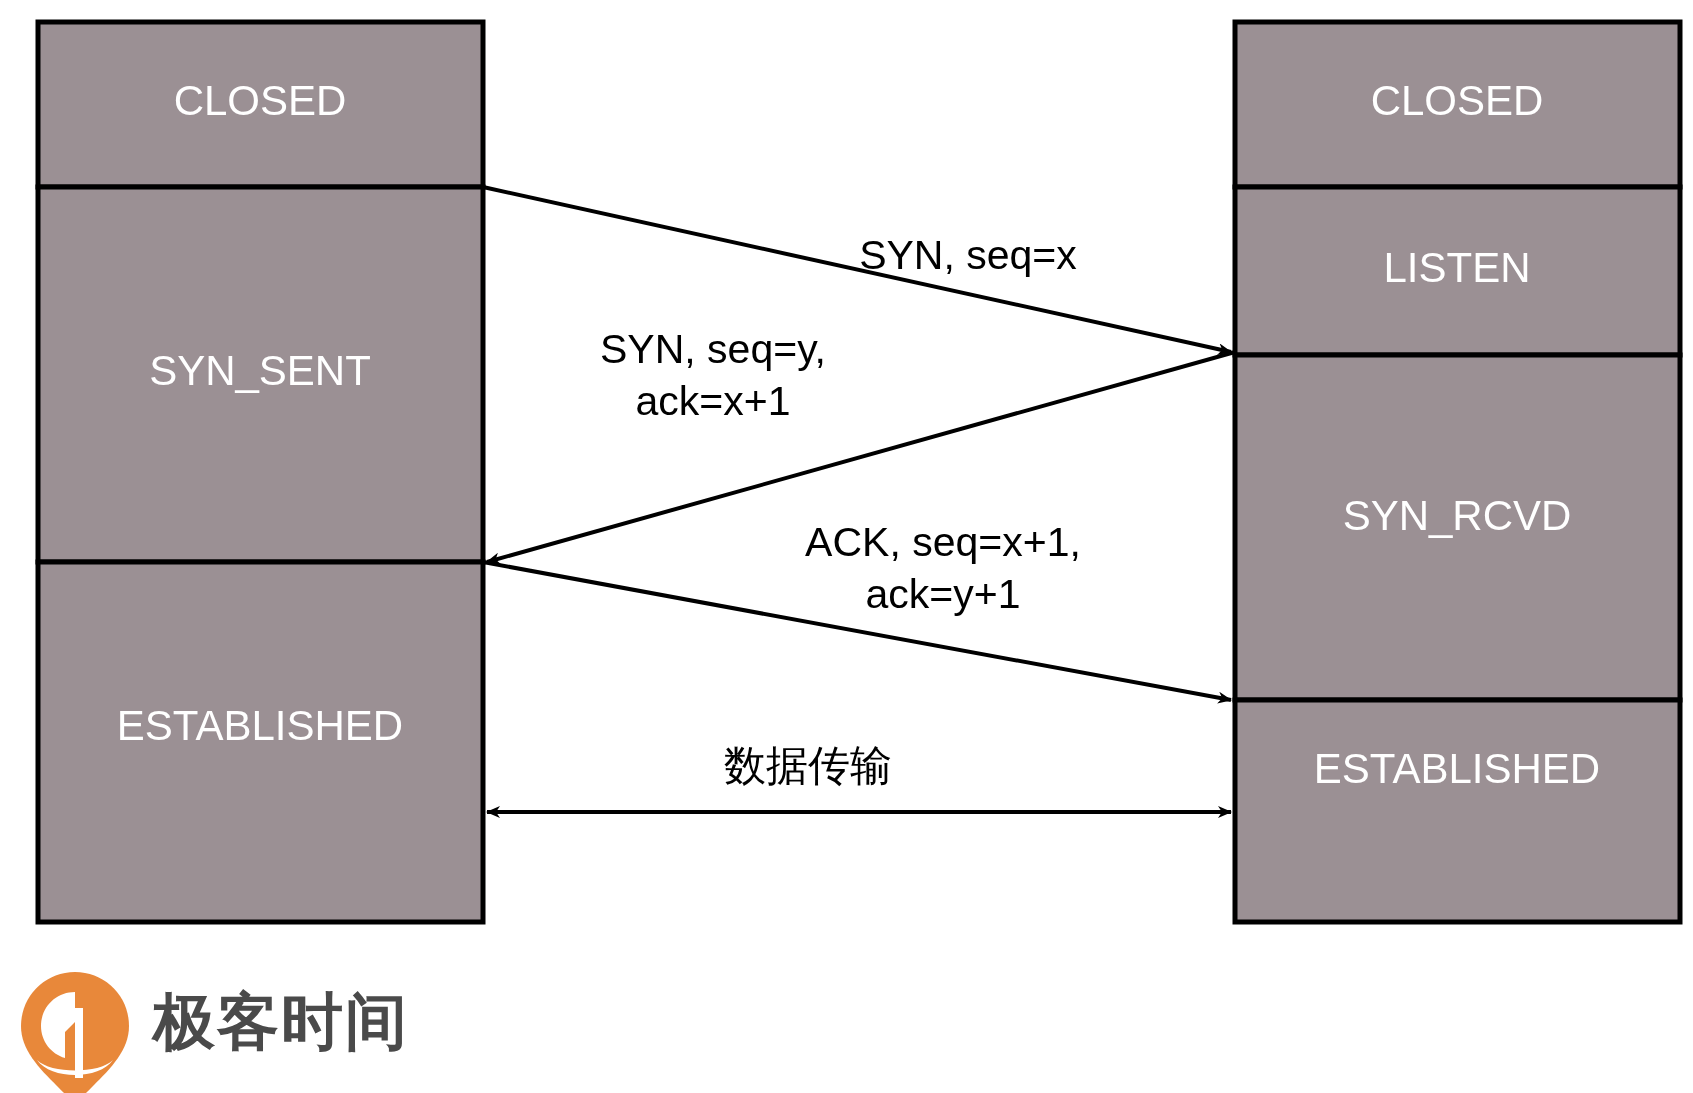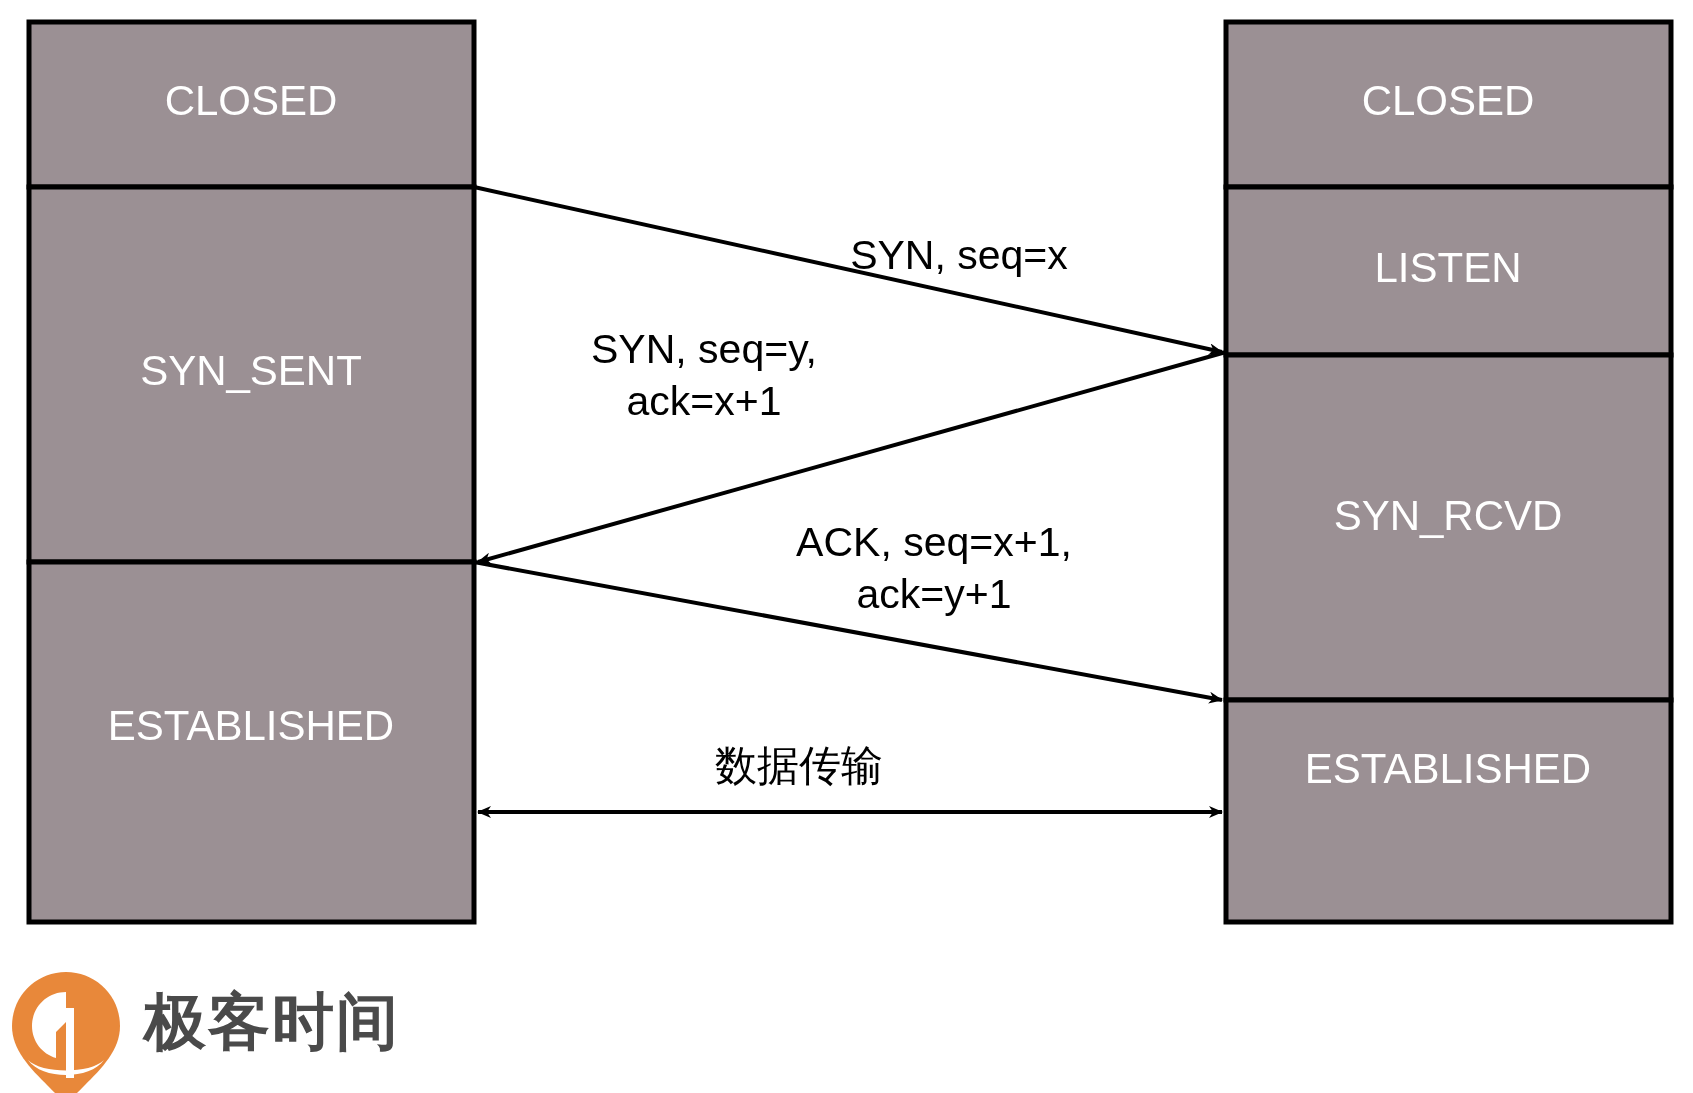--- a/index.html
+++ b/index.html
@@ -9,21 +9,21 @@
   }
   body {
     width: 1693px;
     height: 1093px;
     font-family: "Liberation Sans", "DejaVu Sans", sans-serif;
     overflow: hidden;
     position: relative;
   }
   #diagram-root {
     position: absolute;
-    left: 4px;
+    left: 13px;
     top: 0;
     width: 1366px;
     height: 1093px;
   }
   svg.diagram {
     display: block;
     width: 1693px;
     height: 1093px;
   }
   .state-box-rect {

